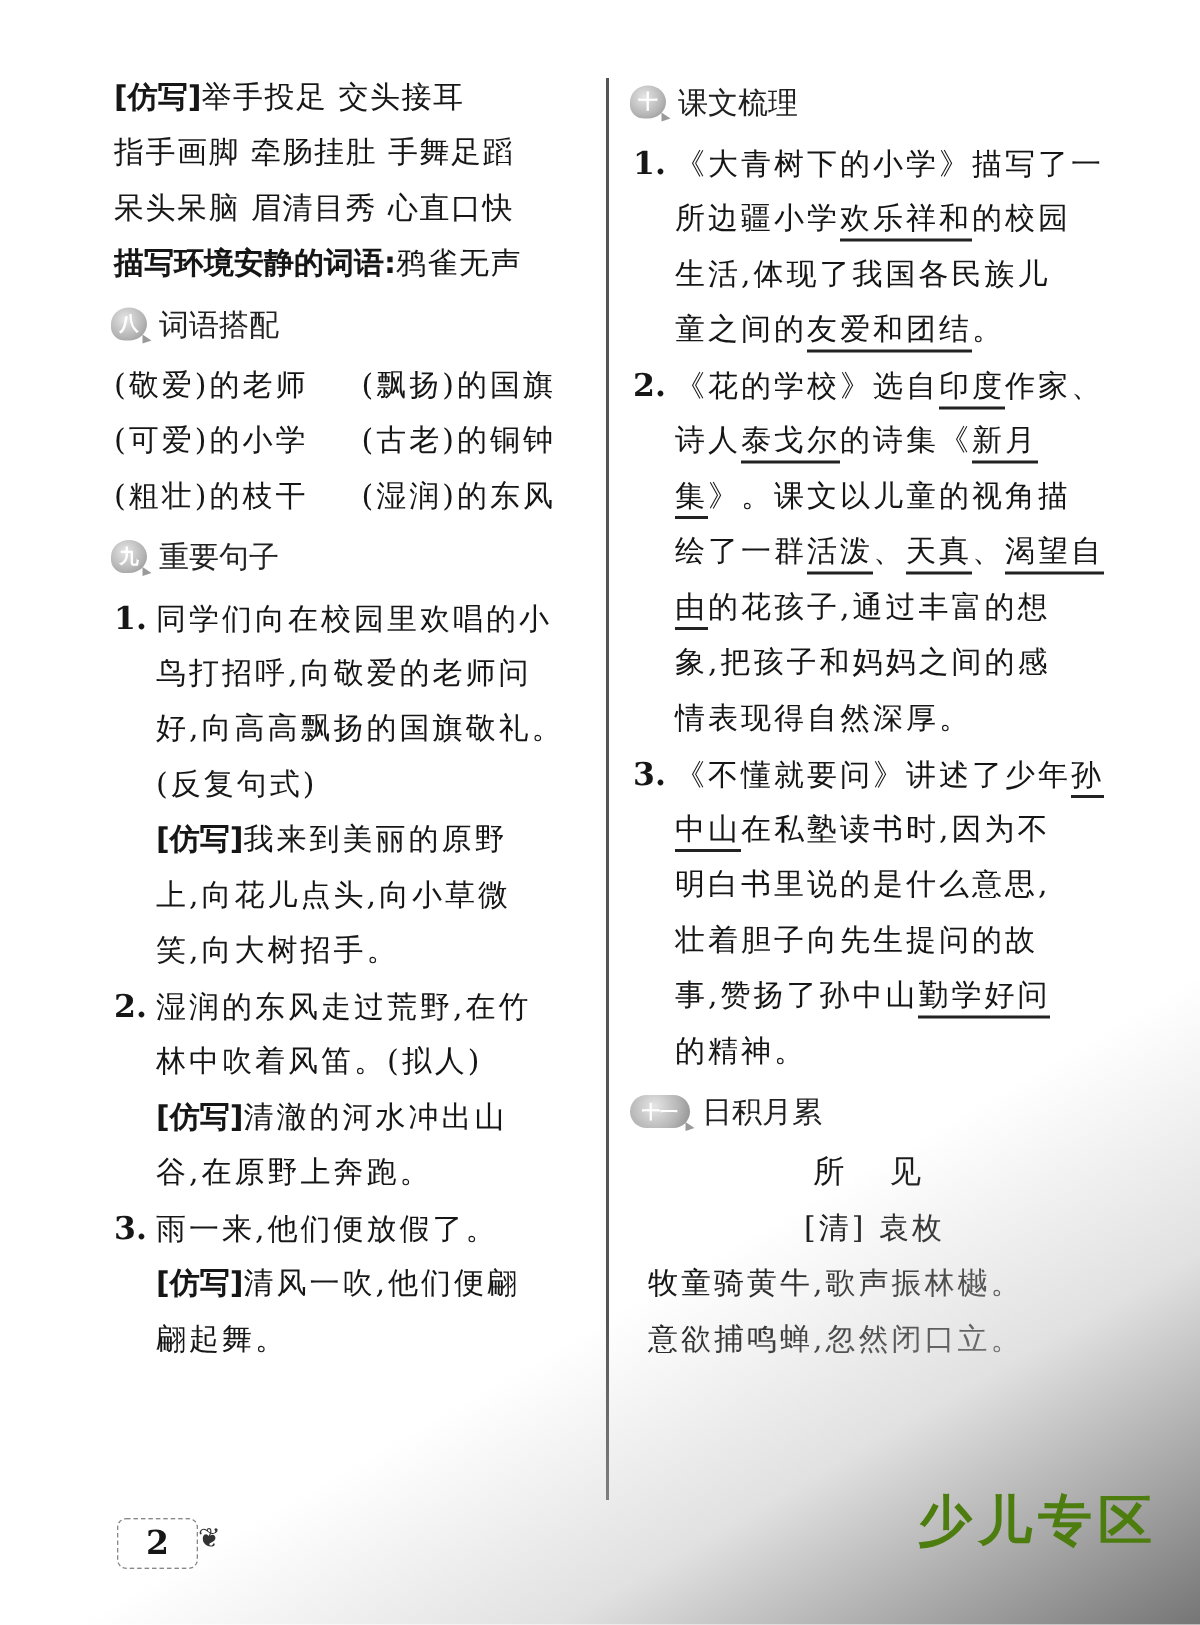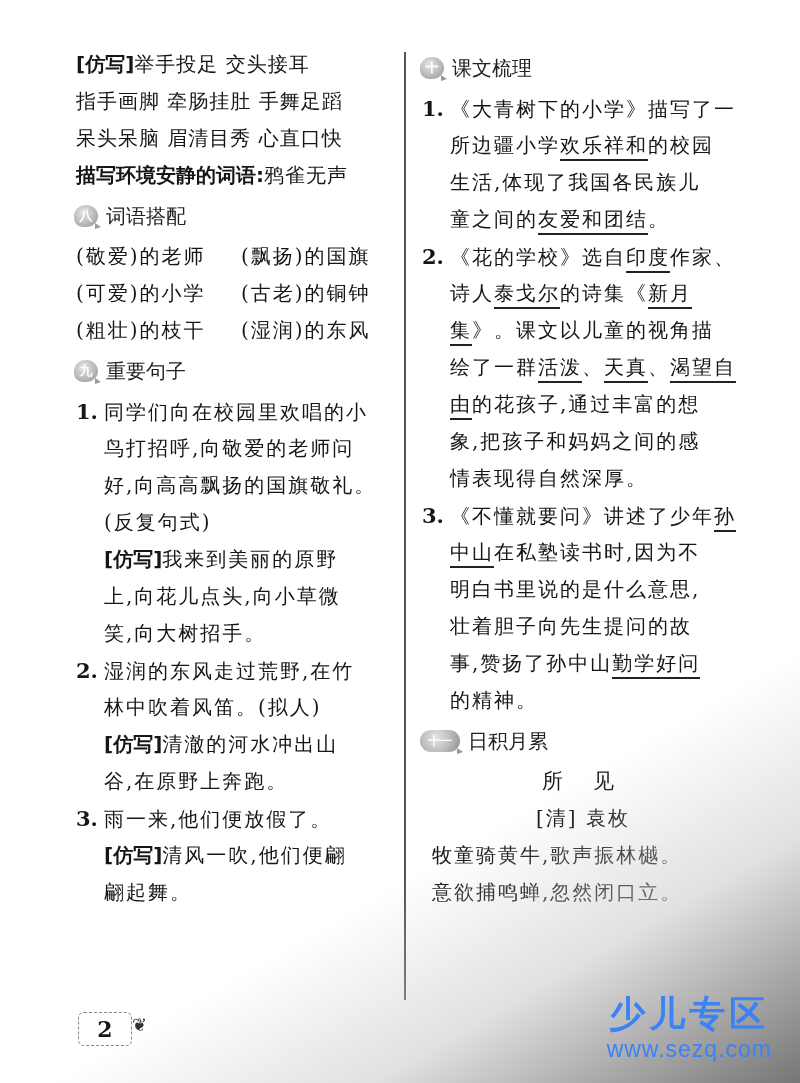--- a/index.html
+++ b/index.html
@@ -54,22 +54,22 @@
     .poem-author { text-align: center; }
     .poem-line { padding-left: 10px; }
     .page-num {
       position: absolute; left: 78px; top: 1012px; width: 52px; height: 32px;
       border: 1px dashed #888; border-radius: 6px;
       display: flex; align-items: center; justify-content: center;
       font-weight: bold; font-size: 22px; font-family: "DejaVu Serif", serif;
     }
     .leaf { position: absolute; left: 132px; top: 1014px; font-size: 18px; color: #333; }
     .watermark {
-      position: absolute; right: 28px; top: 994px; text-align: center;
-      color: #3b82f6; font-family: Liberation Sans, sans-serif;
+      position: absolute; right: 28px; top: 994px; text-align: left;
+      color: #4d7c0f; font-family: Liberation Serif, serif;
     }
     .wm-title { font-size: 36px; font-weight: bold; letter-spacing: 4px; line-height: 40px; }
     .wm-url { font-size: 23px; line-height: 30px; letter-spacing: 1px; }
   </style>
 </head>
 <body>
 
 <div class="divider"></div>
 
 <div class="col col-left">
@@ -192,14 +192,13 @@
   <div class="line poem-line">意欲捕鸣蝉,忽然闭口立。</div>
 </div>
 
 <div class="page-shade"></div>
 
 <div class="page-num">2</div>
 <div class="leaf">❦</div>
 
 <div class="watermark">
   <div class="wm-title">少儿专区</div>
-  <div class="wm-url">www.sezq.com</div>
 </div>
 
 </body></html>

